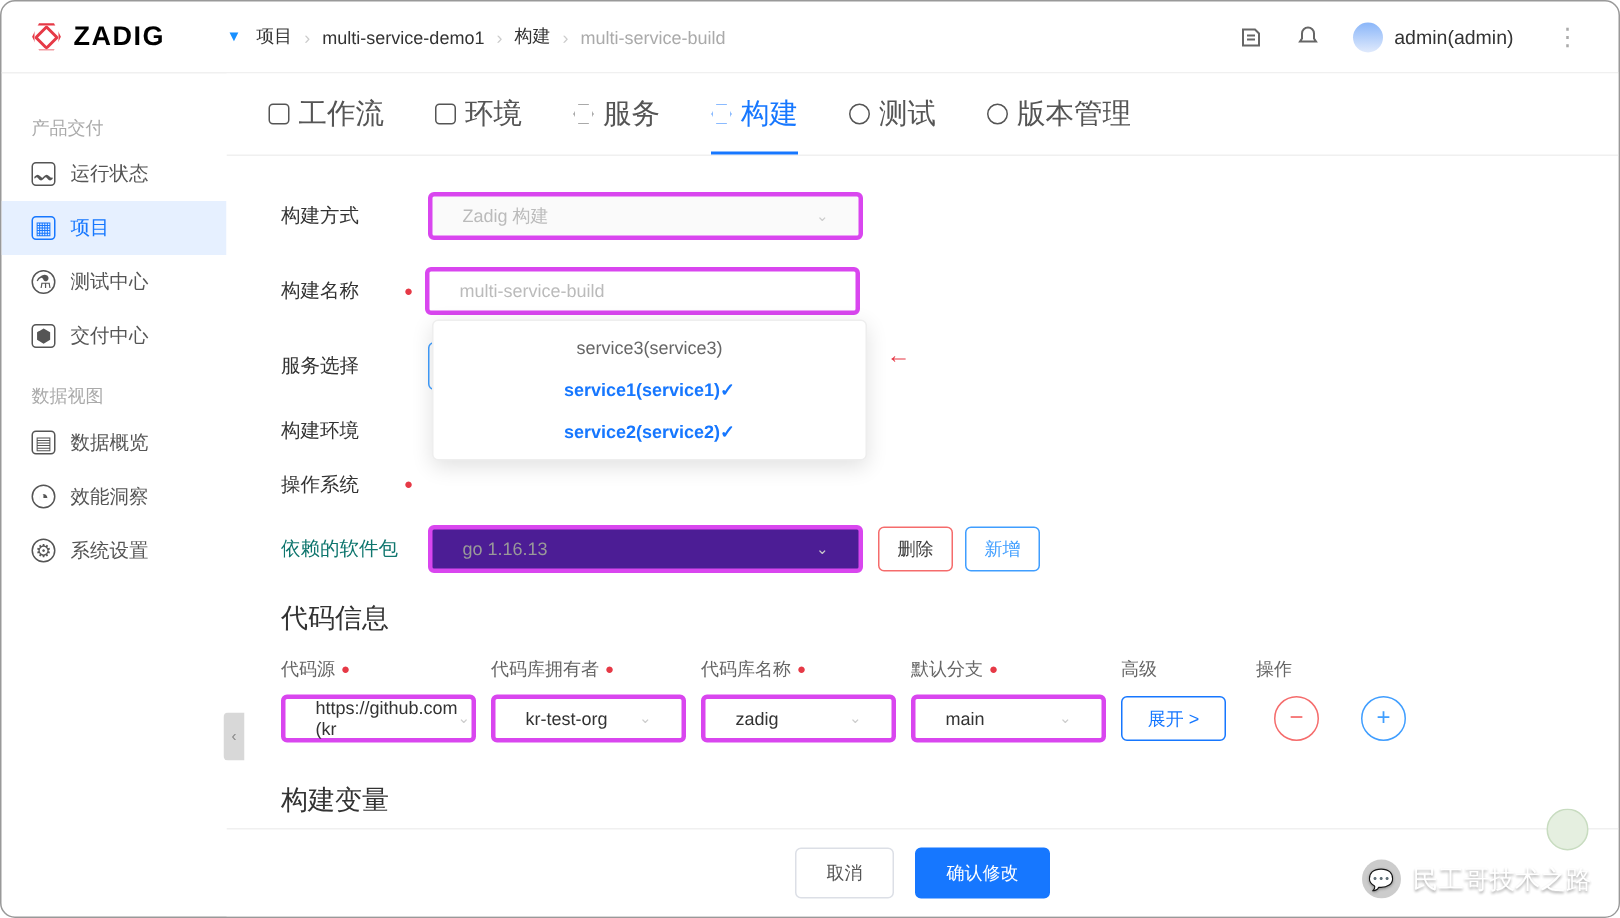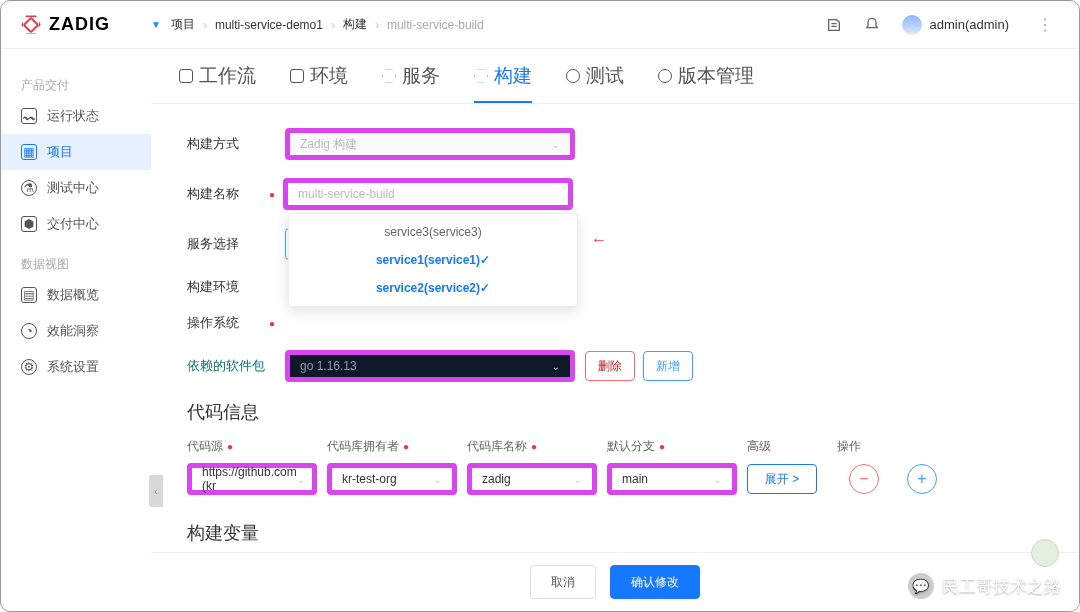--- a/index.html
+++ b/index.html
@@ -34,21 +34,21 @@
 .tab.active { color:#1677ff; border-bottom-color:#1677ff;}
 .tab-ico { width:14px; height:14px; border:1.5px solid currentColor; border-radius:3px; display:inline-block;}
 .tab-ico.hex{clip-path:polygon(25% 5%,75% 5%,98% 50%,75% 95%,25% 95%,2% 50%); border-radius:0;}
 .tab-ico.round{border-radius:50%;}
 
 .content { flex:1; overflow-y:auto; padding: 24px 36px 10px; }
 .row { display:flex; align-items:center; margin-bottom: 18px; }
 .label { width: 80px; color:#333; font-size:13px;}
 .req { color:#e63946; margin:0 8px 0 2px; font-size:10px;}
 .req-sp { width:18px; display:inline-block;}
-.input, .select { height: 32px; border:5px solid #d946ef; border-radius:4px; padding:0 10px; font-size:12px; color:#333; background:#fff; display:flex; align-items:center; }
+.input, .select { height: 32px; border:3px solid #d946ef; border-radius:4px; padding:0 20px; font-size:12px; color:#333; background:#fff; display:flex; align-items:center; }
 .input.wide { width: 290px; }
 .select.wide { width: 290px; justify-content:space-between; color:#bbb; background:#fafafa;}
 .select-caret { color:#ccc; font-size:10px;}
 .tag-input { width: 290px; min-height:32px; border:1px solid #409eff; border-radius:4px; padding:3px 6px; display:flex; align-items:center; gap:5px; flex-wrap:wrap; position:relative;}
 .tag { background:#f0f0f0; border-radius:3px; padding:2px 6px; font-size:11px; color:#888; display:flex; align-items:center; gap:4px;}
 .tag-x { color:#bbb; font-size:10px; cursor:pointer;}
 .tag-cursor { width:1px; height:16px; background:#333; animation: blink 1s infinite;}
 @keyframes blink{50%{opacity:0;}}
 .tag-caret { position:absolute; right:8px; color:#ccc; font-size:10px;}
 
@@ -61,21 +61,21 @@
 .section-title { font-size:18px; color:#333; margin: 12px 0 14px; font-weight:500;}
 .code-head { display:flex; gap:0; margin-bottom:8px; font-size:12px; color:#666;}
 .code-head .col { display:flex; align-items:center;text-align:center;}
 .code-head .req{margin-left:4px;}
 .code-row { display:flex; gap:10px; align-items:center;}
 .code-row .input { width:130px; font-size:12px;}
 .code-row .sel-caret { margin-left:auto; color:#ccc; font-size:10px;}
 .btn { height:30px; padding:0 12px; border-radius:4px; border:1px solid #dcdfe6; background:#fff; font-size:12px; color:#555; cursor:pointer; display:inline-flex; align-items:center; gap:3px;}
 .btn.primary { border-color:#1677ff; color:#1677ff;}
 .btn.blue-ghost { border-color:#409eff; color:#409eff;}
-.btn.danger { border-color:#f56c6c; color:#b91c1c;}
+.btn.danger { border-color:#f56c6c; color:#404040;}
 .btn.solid-blue { background:#1677ff; color:#fff; border-color:#1677ff;}
 .circle-btn { width:30px; height:30px; border-radius:50%; display:inline-flex; align-items:center; justify-content:center; font-size:16px;}
 .circle-btn.minus { border:1px solid #f56c6c; color:#f56c6c;}
 .circle-btn.plus { border:1px solid #409eff; color:#409eff;}
 
 .footer { display:flex; justify-content:center; gap:14px; padding:12px 0; border-top:1px solid #f0f0f0;}
 .watermark { position:absolute; right:18px; bottom:12px; display:flex; align-items:center; gap:8px; color:#fff; font-size:17px; font-weight:500; text-shadow:0 1px 2px rgba(0,0,0,0.4); opacity:0.92;}
 .wm-ico { width:26px; height:26px; border-radius:50%; background:#c8c8c8; display:flex; align-items:center; justify-content:center; font-size:14px;}
 .ping { position:absolute; right:20px; bottom:44px; width:28px; height:28px; border-radius:50%; background:#e5efe0; border:1px solid #c8dcc0;}
 </style>
@@ -215,21 +215,21 @@
       <div class="row">
         <span class="label">构建环境</span>
       </div>
       <div class="row">
         <span class="label">操作系统</span>
         <span class="req">●</span>
       </div>
       <div class="row">
         <span class="label" style="color:#0f766e;">依赖的软件包</span>
         <span class="req-sp"></span>
-        <div class="select wide" style="background:#0f172a;color:#999;">
+        <div class="select wide" style="background:#4c1d95;color:#999;">
             <span>go 1.16.13</span>
             <span class="select-caret">⌄</span>
           </div>
         <button class="btn danger" style="margin-left:10px;">删除</button>
         <button class="btn blue-ghost" style="margin-left:8px;">新增</button>
       </div>
 
       <div class="section-title">代码信息</div>
       <div class="code-head">
         <div class="col" style="width:140px;">

